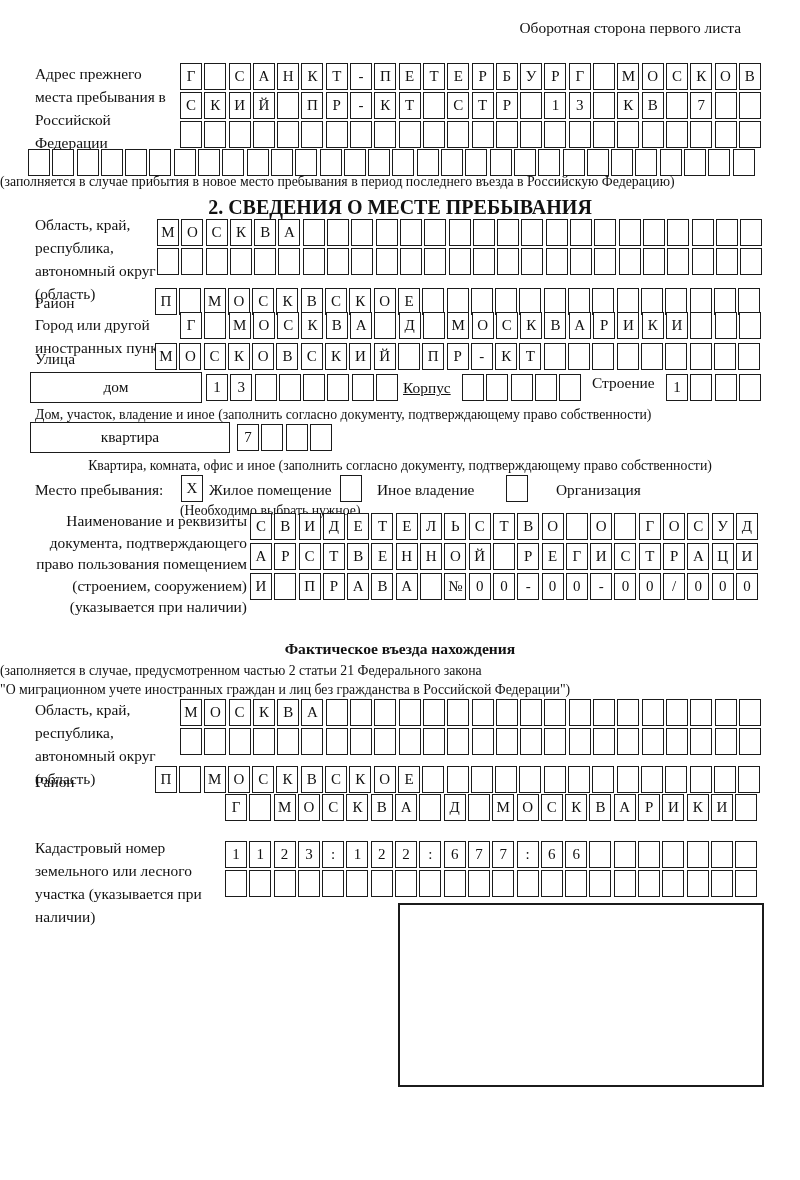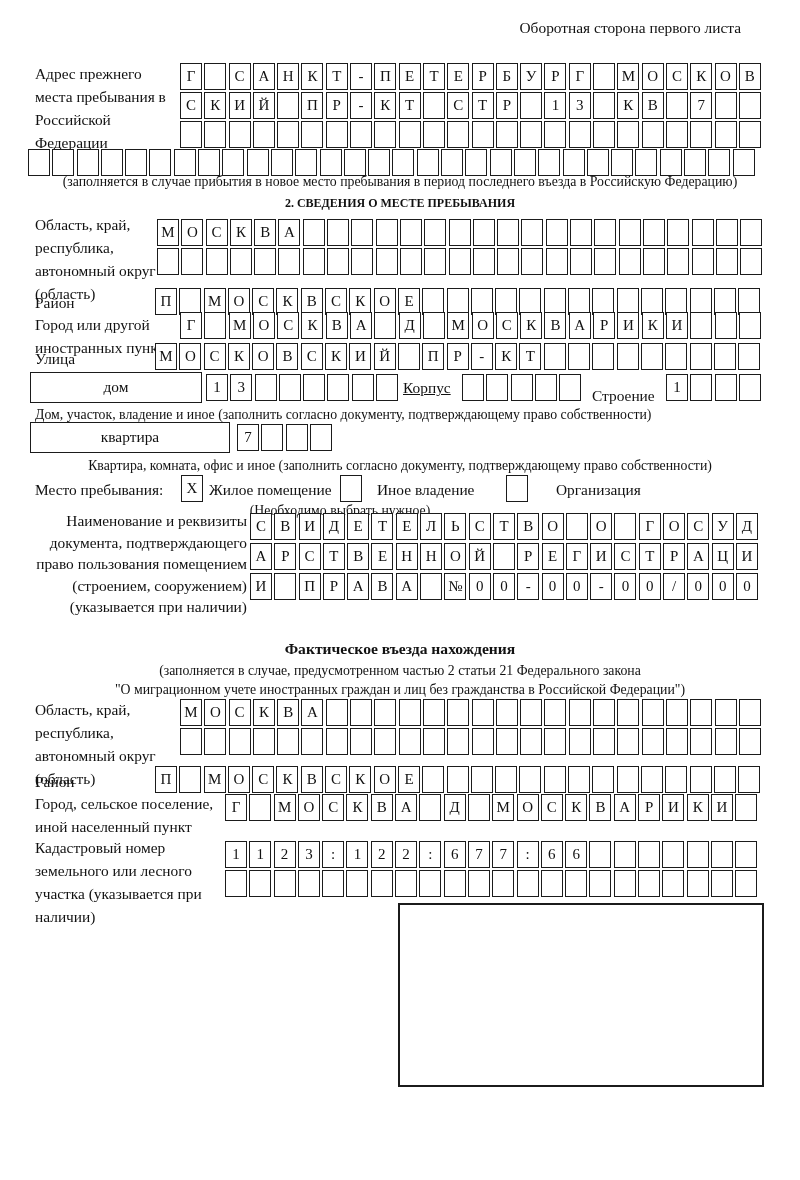--- a/index.html
+++ b/index.html
@@ -2,22 +2,22 @@
 <html><head>
 <meta charset="utf-8">
 <style>
   html,body { margin:0; padding:0; background:#fff; }
   .page {
     position:relative; width:800px; height:1180px; background:#fff;
     font-family:"Liberation Serif","DejaVu Serif",serif; color:#111; overflow:hidden;
   }
   .lbl  { position:absolute; font-size:15.4px; line-height:23px; color:#111; }
   .note { position:absolute; font-size:13.8px; line-height:17px; color:#111; }
-  .center { text-align:center; }
-  .title { position:absolute; left:0; width:100%; text-align:center; font-weight:bold; font-size:12px; }
+  .center { text-align:left; }
+  .title { position:absolute; left:0; width:100%; text-align:center; font-weight:bold; font-size:20px; }
   .cellrow { position:absolute; display:flex; white-space:nowrap; }
   .cb {
     box-sizing:border-box; flex:0 0 auto; width:22px; height:27px;
     border:1.6px solid #1b1b1b; margin-right:2.3px; background:#fff;
     text-align:center; font-size:15px; line-height:24px; color:#111;
   }
   .widebox {
     position:absolute; box-sizing:border-box; height:31px;
     border:1.7px solid #1b1b1b; text-align:center; font-size:15.4px; line-height:28px;
   }
@@ -299,21 +299,21 @@
       <span class="cb"></span>
     </div>
   <div class="lbl" style="top:376px; left:403px;text-decoration:underline;">Корпус</div>
   <div class="cellrow" style="top:374px; left:462px;">
       <span class="cb"></span>
       <span class="cb"></span>
       <span class="cb"></span>
       <span class="cb"></span>
       <span class="cb"></span>
     </div>
-  <div class="lbl" style="top:384px; left:592px;">Строение</div>
+  <div class="lbl" style="top:371px; left:592px;">Строение</div>
   <div class="cellrow" style="top:374px; left:666px;">
       <span class="cb">1</span>
       <span class="cb"></span>
       <span class="cb"></span>
       <span class="cb"></span>
     </div>
   <div class="note" style="top:406px; left:35px; width:730px;">Дом, участок, владение и иное (заполнить согласно документу, подтверждающему право собственности)</div>
 
   <div class="widebox" style="top:422px; left:30px; width:200px;">квартира</div>
   <div class="cellrow" style="top:424px; left:237px;">
@@ -490,21 +490,20 @@
       <span class="cb"></span>
       <span class="cb"></span>
       <span class="cb"></span>
       <span class="cb"></span>
       <span class="cb"></span>
       <span class="cb"></span>
       <span class="cb"></span>
       <span class="cb"></span>
     </div>
 
-  <div class="lbl" style="top:792px; left:35px; width:210px;">Город, сельское поселение, иной населенный пункт</div>
   <div class="cellrow" style="top:794px; left:225px;">
       <span class="cb">Г</span>
       <span class="cb"></span>
       <span class="cb">М</span>
       <span class="cb">О</span>
       <span class="cb">С</span>
       <span class="cb">К</span>
       <span class="cb">В</span>
       <span class="cb">А</span>
       <span class="cb"></span>

